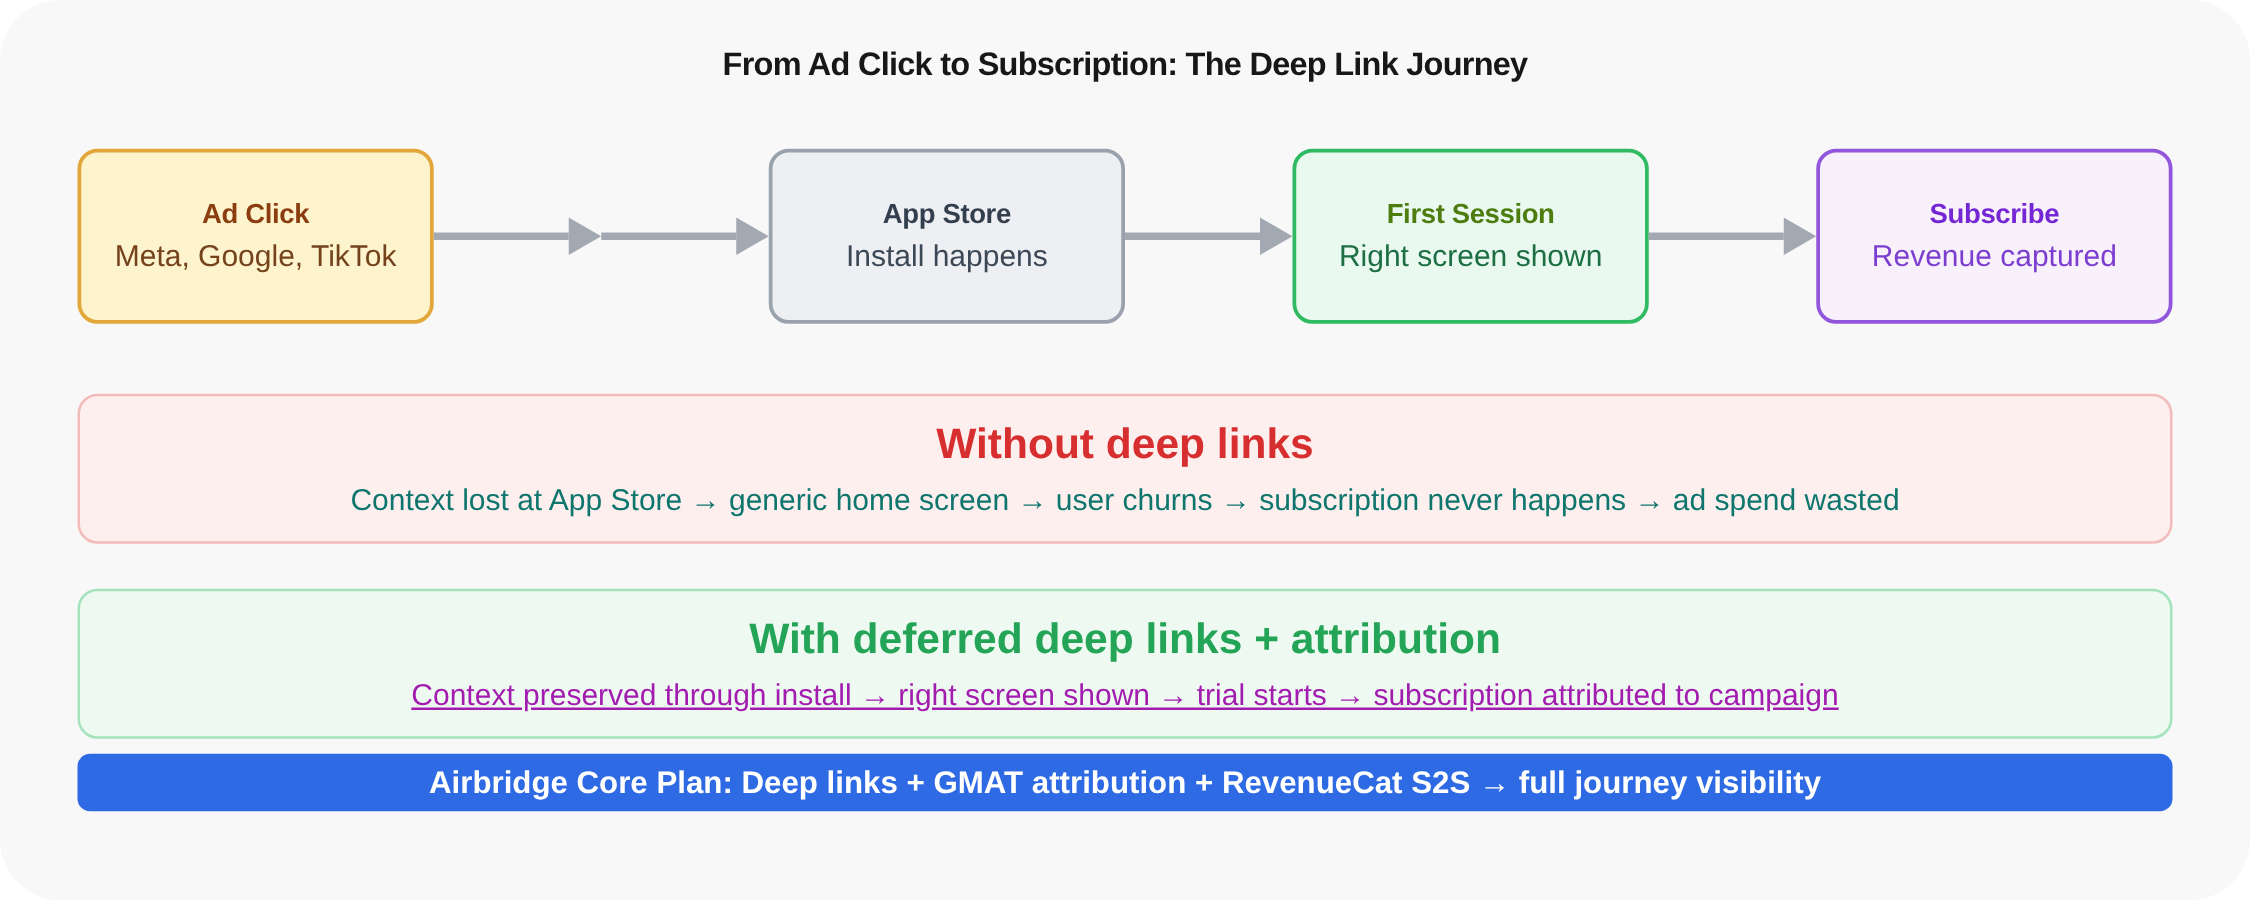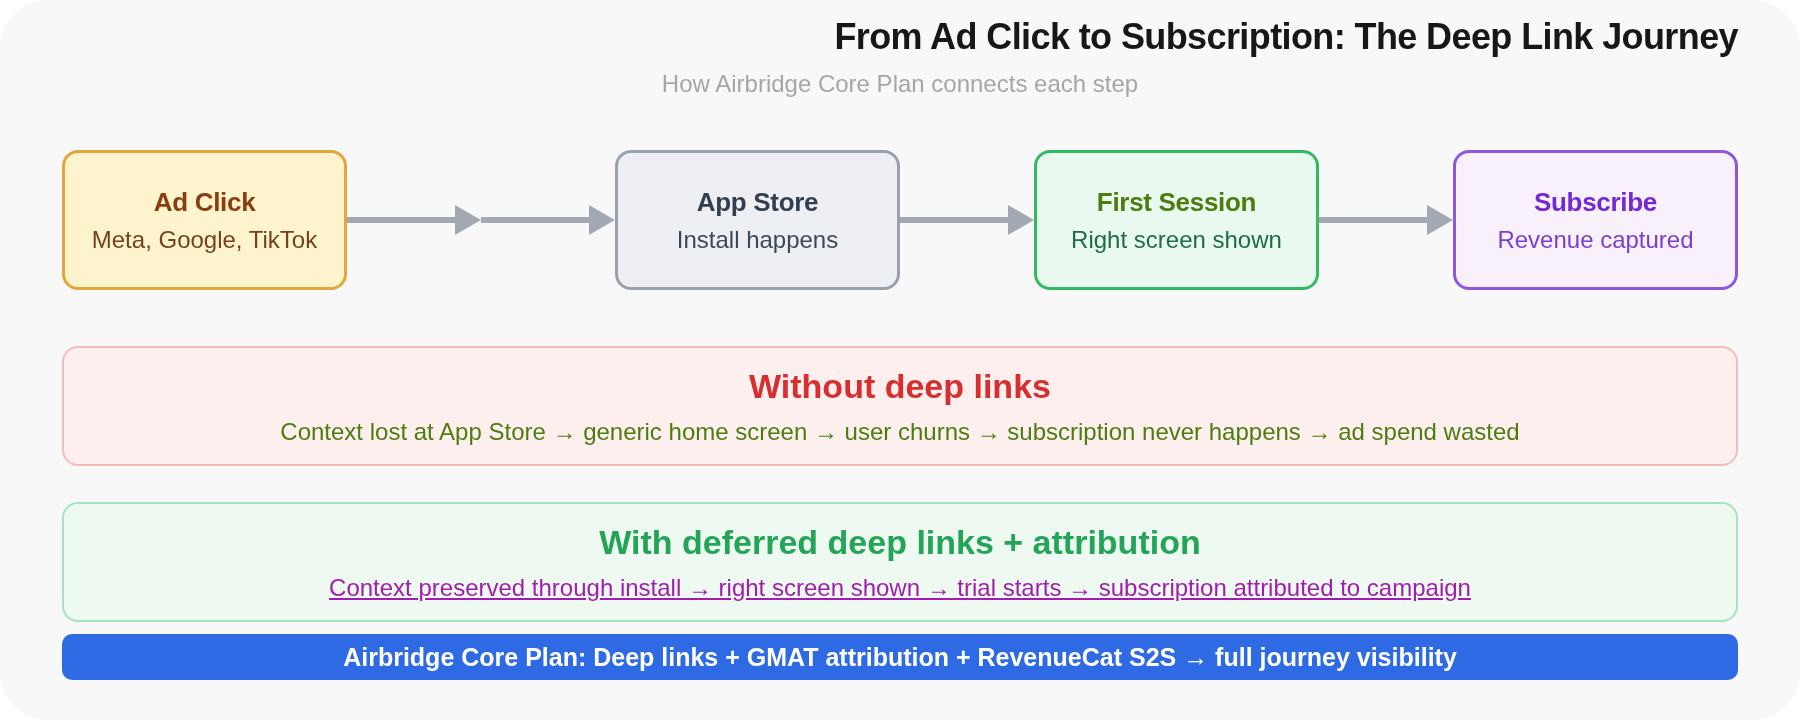--- a/index.html
+++ b/index.html
@@ -12,23 +12,23 @@
   }
   .card {
     position:absolute; inset:0;
     background:#f8f8f9;
     border-radius:48px;
     overflow:hidden;
   }
   .content { padding:0 62px; }
 
   .page-title {
-    margin-top:16px;
-    text-align:right;
-    font-size:36px;
+    margin-top:36px;
+    text-align:center;
+    font-size:26px;
     font-weight:700;
     color:#171717;
     letter-spacing:-0.6px;
   }
   .page-subtitle {
     margin-top:12px;
     text-align:center;
     font-size:24px;
     color:#a6a6a6;
   }
@@ -41,21 +41,21 @@
   .step {
     width:285px; height:140px;
     box-sizing:border-box;
     border-radius:16px;
     border:3px solid;
     display:flex; flex-direction:column;
     justify-content:center; align-items:center;
     gap:8px;
     flex:0 0 285px;
   }
-  .step-title { font-size:26px; font-weight:700; letter-spacing:-0.3px; }
+  .step-title { font-size:22px; font-weight:700; letter-spacing:-0.3px; }
   .step-sub   { font-size:24px; }
 
   .arrow {
     flex:1 1 auto;
     display:flex;
     align-items:center;
     min-width:40px;
   }
   .arrow-line { flex:1; height:6px; }
   .arrow-head {
@@ -90,21 +90,20 @@
     font-weight:700;
   }
 </style>
 </head>
 <body>
 
 <div class="card" style="background: rgb(248, 248, 249);">
   <div class="content">
 
     <div class="page-title" style="color: rgb(23, 23, 23);">From Ad Click to Subscription: The Deep Link Journey</div>
-    <div class="page-subtitle" style="color: rgb(166, 166, 166);">How Airbridge Core Plan connects each step</div>
 
     <div class="flow-row">
 
       <div class="step" style="background: rgb(253, 243, 205); border-color: rgb(226, 166, 58);">
         <div class="step-title" style="color: rgb(139, 61, 16);">Ad Click</div>
         <div class="step-sub" style="color: rgb(116, 67, 28);">Meta, Google, TikTok</div>
       </div>
 
       <div class="arrow">
         <div class="arrow-line" style="background: rgb(163, 169, 178);"></div>
@@ -139,21 +138,21 @@
 
       <div class="step" style="background: rgb(248, 241, 252); border-color: rgb(145, 86, 220);">
         <div class="step-title" style="color: rgb(117, 39, 211);">Subscribe</div>
         <div class="step-sub" style="color: rgb(124, 62, 207);">Revenue captured</div>
       </div>
 
     </div>
 
     <div class="band band-without" style="background: rgb(253, 239, 238); border-color: rgb(242, 188, 186);">
       <div class="band-heading" style="color: rgb(215, 47, 47);">Without deep links</div>
-      <div class="band-desc" style="color: #4d7c0f;">Context lost at App Store → generic home screen → user churns → subscription never happens → ad spend wasted</div>
+      <div class="band-desc" style="color: #0f766e;">Context lost at App Store → generic home screen → user churns → subscription never happens → ad spend wasted</div>
     </div>
 
     <div class="band band-with" style="background: rgb(238, 250, 241); border-color: rgb(165, 227, 189);">
       <div class="band-heading" style="color: rgb(35, 164, 87);">With deferred deep links + attribution</div>
       <div class="band-desc" style="color: #a21caf; text-decoration: underline;">Context preserved through install → right screen shown → trial starts → subscription attributed to campaign</div>
     </div>
 
     <div class="banner" style="background: rgb(46, 106, 227); color: rgb(255, 255, 255);">Airbridge Core Plan: Deep links + GMAT attribution + RevenueCat S2S → full journey visibility</div>
 
   </div>

